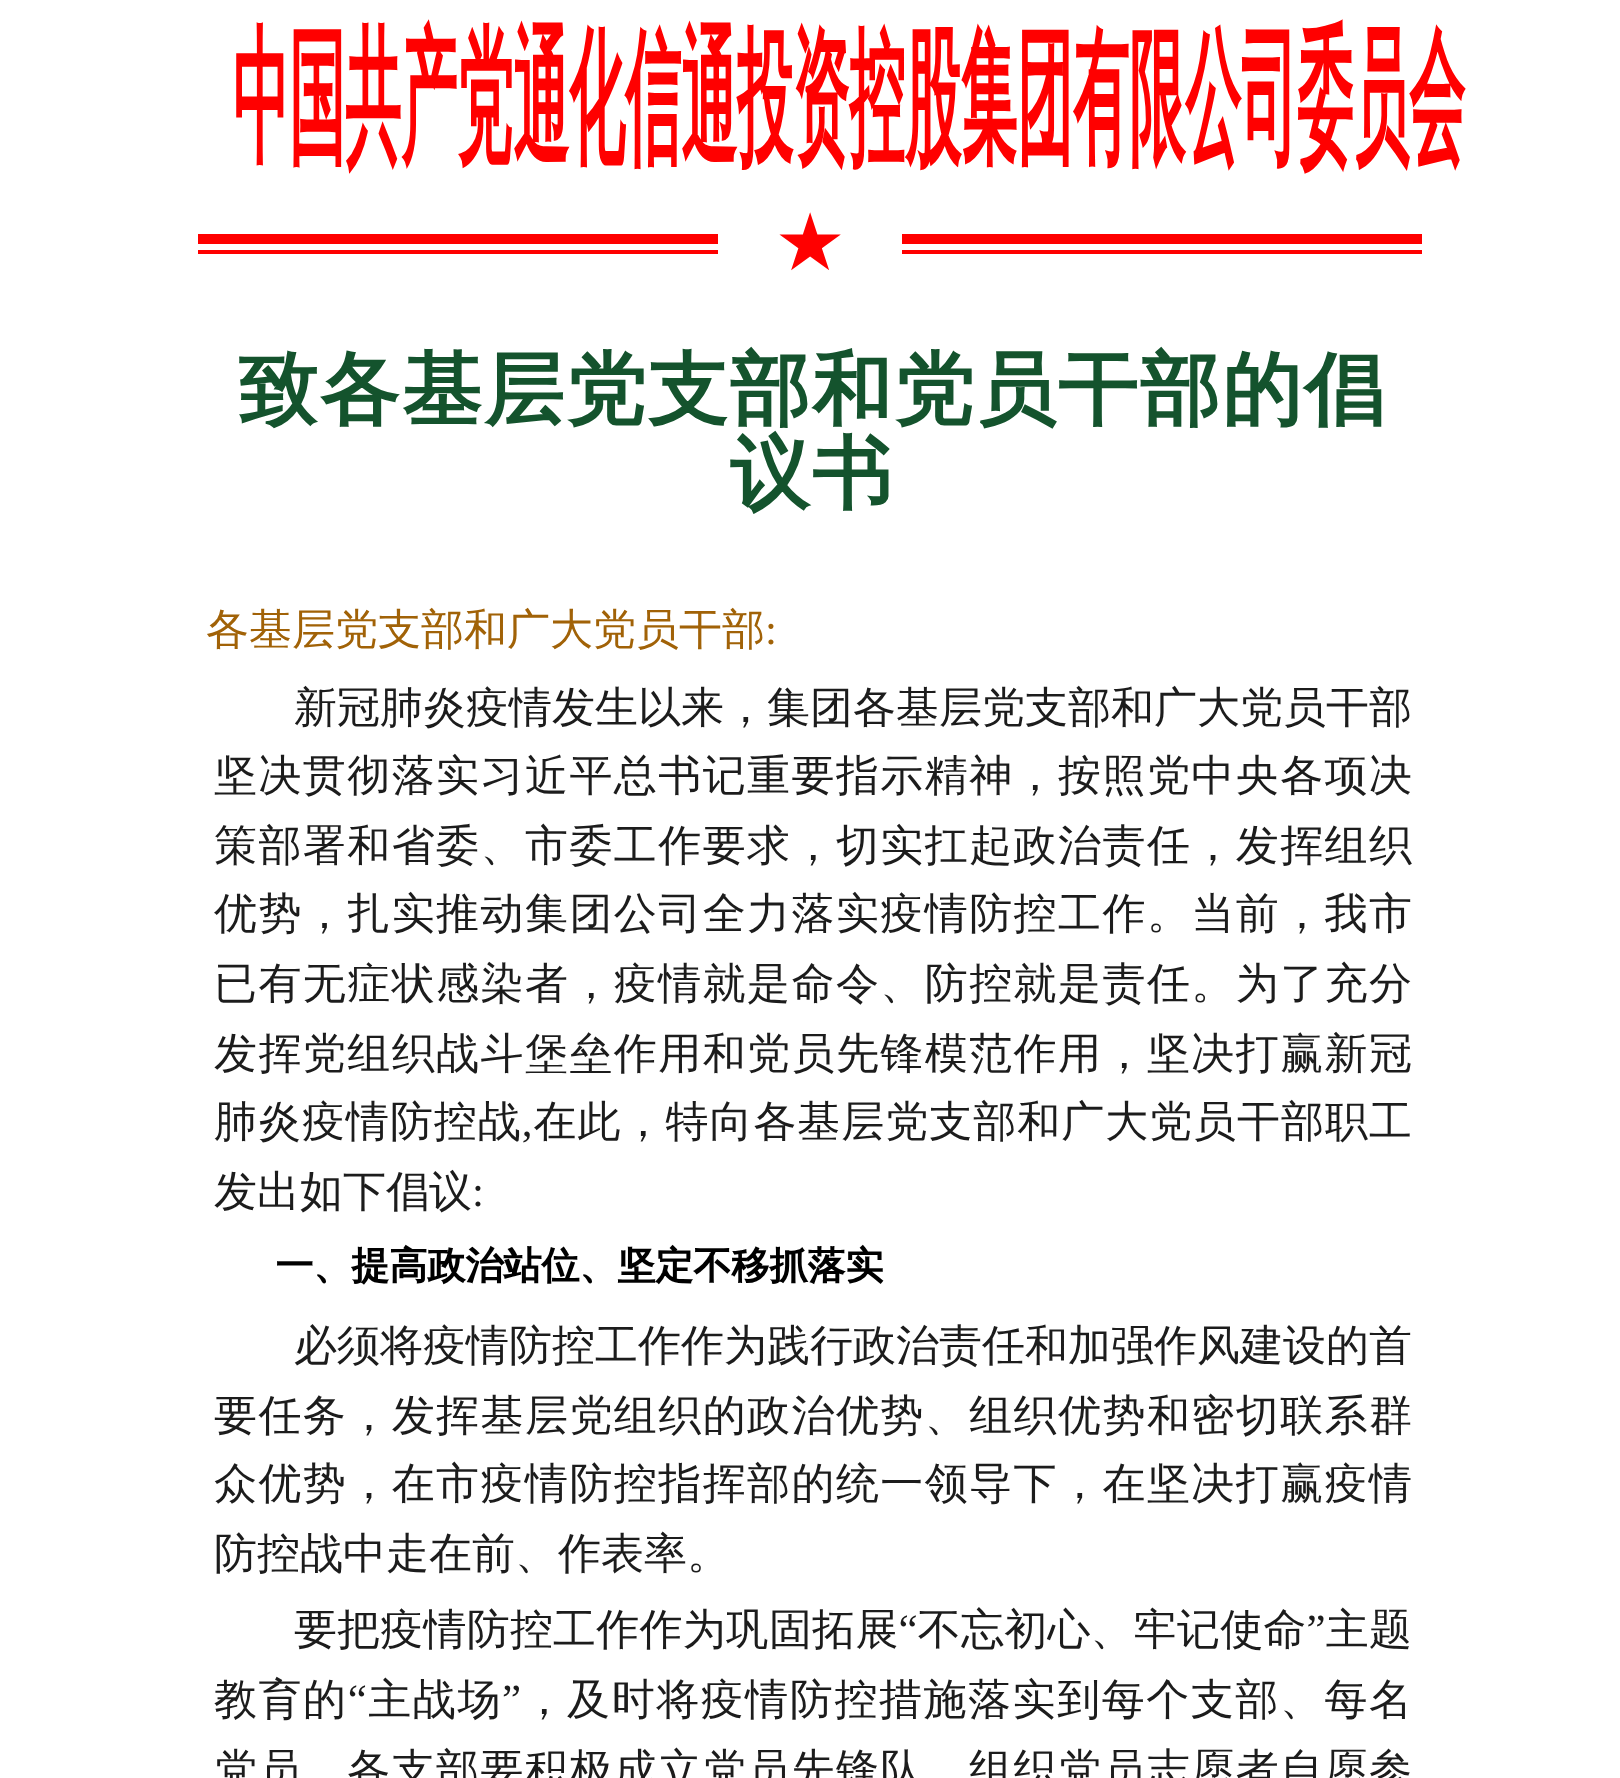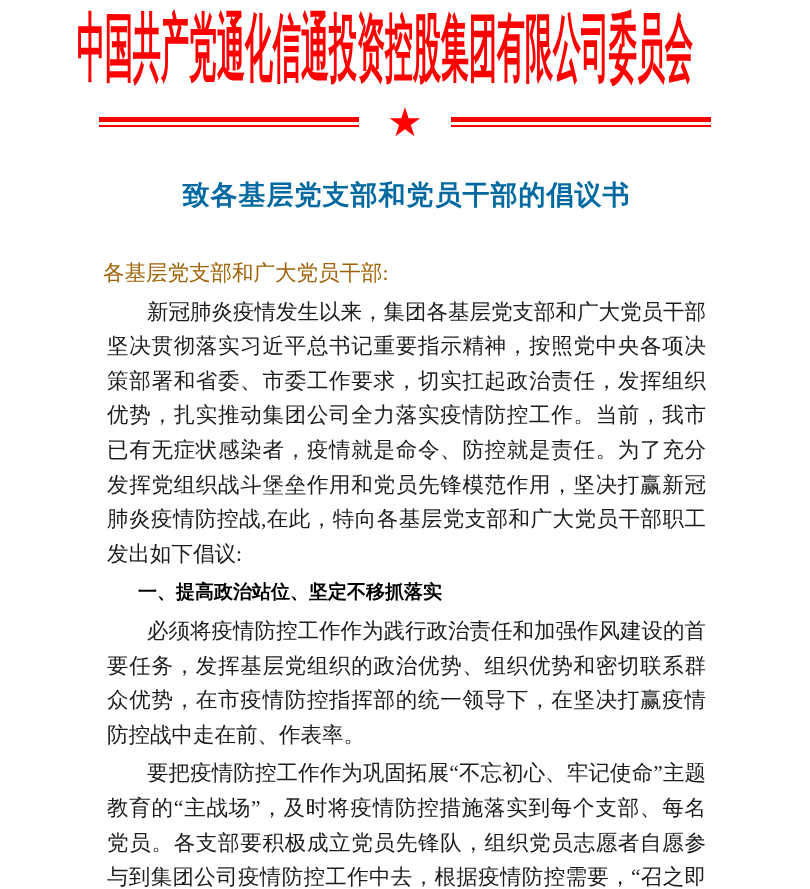--- a/index.html
+++ b/index.html
@@ -12,21 +12,21 @@
     overflow: hidden;
     font-family: "Liberation Serif", "DejaVu Serif", serif;
   }
 
   
   .org-wrap {
     margin-top: 8px;
     height: 84px;
     display: flex;
     align-items: center;
-    justify-content: flex-start;
+    justify-content: flex-end;
     overflow: visible;
   }
   .org-name {
     color: #ff0000;
     font-weight: bold;
     font-size: 35px;
     line-height: 36px;
     white-space: nowrap;
     letter-spacing: 0;
     transform: scale(0.80, 2.12);
@@ -48,24 +48,24 @@
     font-size: 40px;
     line-height: 28px;
     margin: 0 28px;
     flex: 0 0 auto;
   }
 
   
   .doc-title {
     margin: 38px 0 0;
     text-align: center;
-    font-size: 27px;
+    font-size: 40px;
     line-height: 42px;
     font-weight: bold;
-    color: #0369a1;
+    color: #14532d;
     letter-spacing: 1px;
   }
   main { padding: 0 100px 0 103px; }
   .salutation {
     margin: 40px 0 0;
     font-size: 21.5px;
     line-height: 34.6px;
     color: #a16207;
   }
   .body-para {

